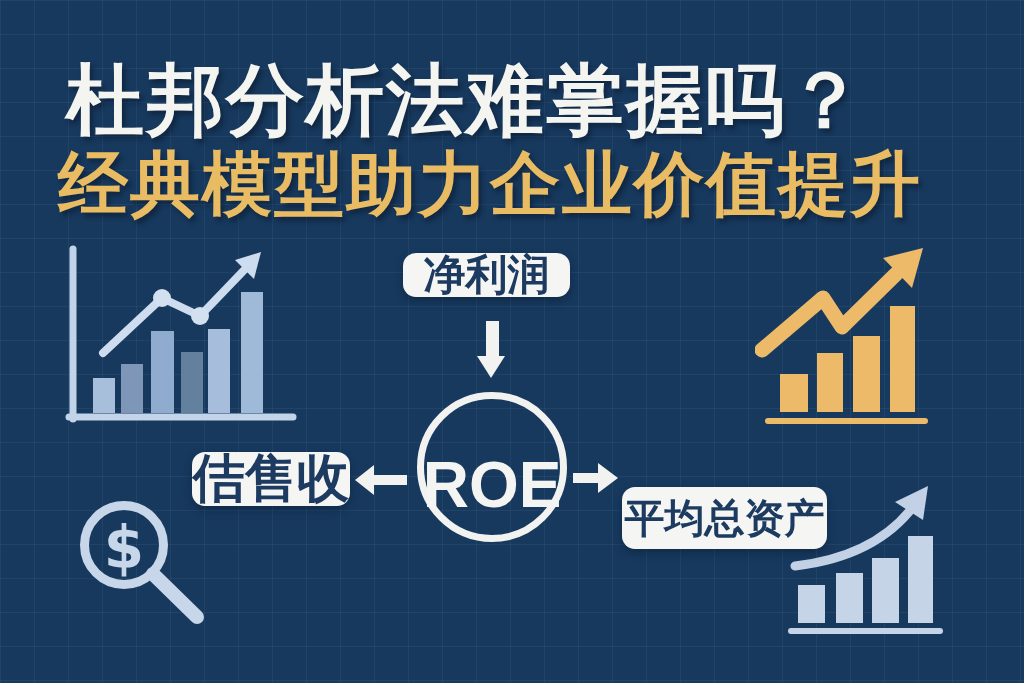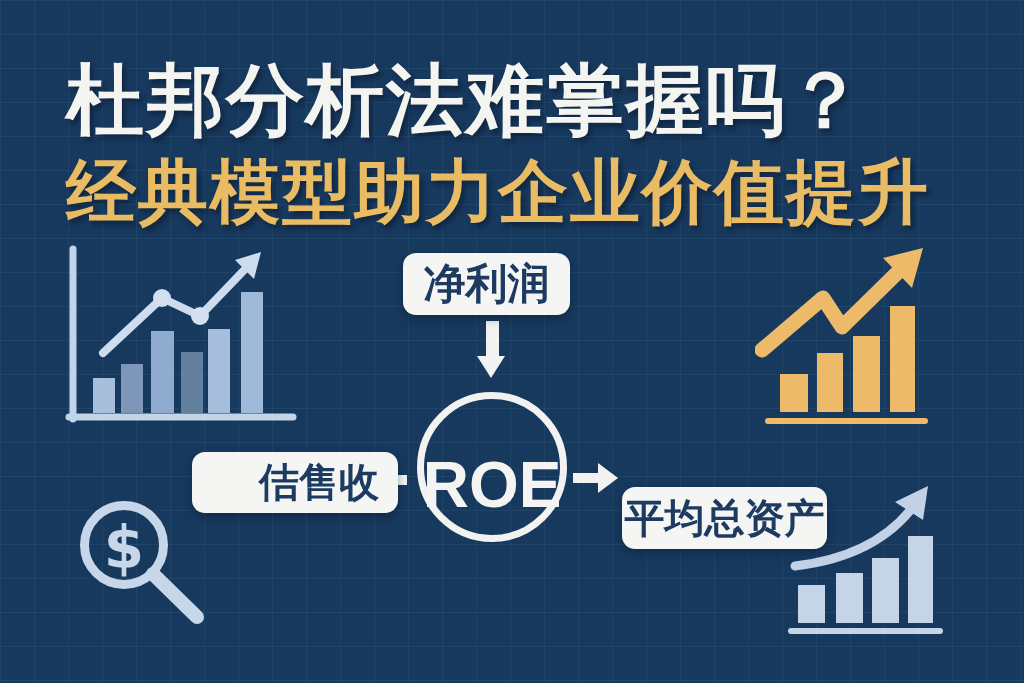--- a/index.html
+++ b/index.html
@@ -12,35 +12,35 @@
     background-size:34px 34px;
     font-family:"Liberation Sans", sans-serif;
   }
   .title{
     position:absolute;left:58px;top:50px;margin:8px;
     font-size:78px;font-weight:800;letter-spacing:2px;line-height:1.1;
     color:#F4F4F1;white-space:nowrap;
     text-shadow:3px 4px 5px rgba(6,16,32,0.45);
   }
   .subtitle{
-    position:absolute;left:58px;top:146px;margin:8px;
+    position:absolute;left:58px;top:146px;margin:0;
     font-size:70px;font-weight:800;letter-spacing:2px;line-height:1.1;
     color:#E9BC63;white-space:nowrap;
     text-shadow:3px 4px 5px rgba(6,16,32,0.45);
   }
   .icon{position:absolute;display:block;}
   .node-box{
     position:absolute;display:flex;align-items:center;justify-content:center;
     background:#F5F6F4;border-radius:13px;
     box-shadow:0 4px 8px rgba(6,16,32,0.35);
     color:#1D3B60;font-weight:800;white-space:nowrap;
   }
   .node-box span{display:block;}
-  .box-net{left:403px;top:253px;width:167px;height:62px;font-size:42px;}
-  .box-sales{left:192px;top:452px;width:158px;height:61px;font-size:40px;padding-left:48px;}
+  .box-net{left:403px;top:253px;width:167px;height:44px;font-size:42px;}
+  .box-sales{left:192px;top:452px;width:158px;height:54px;font-size:52px;}
   .box-assets{left:622px;top:450px;width:205px;height:62px;font-size:40px;margin-top:37px;}
   .roe-circle{
     position:absolute;left:417px;top:392px;width:150px;height:150px;
     border:7px solid #F2F3F1;border-radius:50%;box-sizing:border-box;
     display:flex;align-items:center;justify-content:center;
   }
   .roe-circle span{
     color:#F4F5F3;font-size:64px;font-weight:700;letter-spacing:0px;margin-top:36px;
   }
   .arrows{position:absolute;left:0;top:0;pointer-events:none;}

